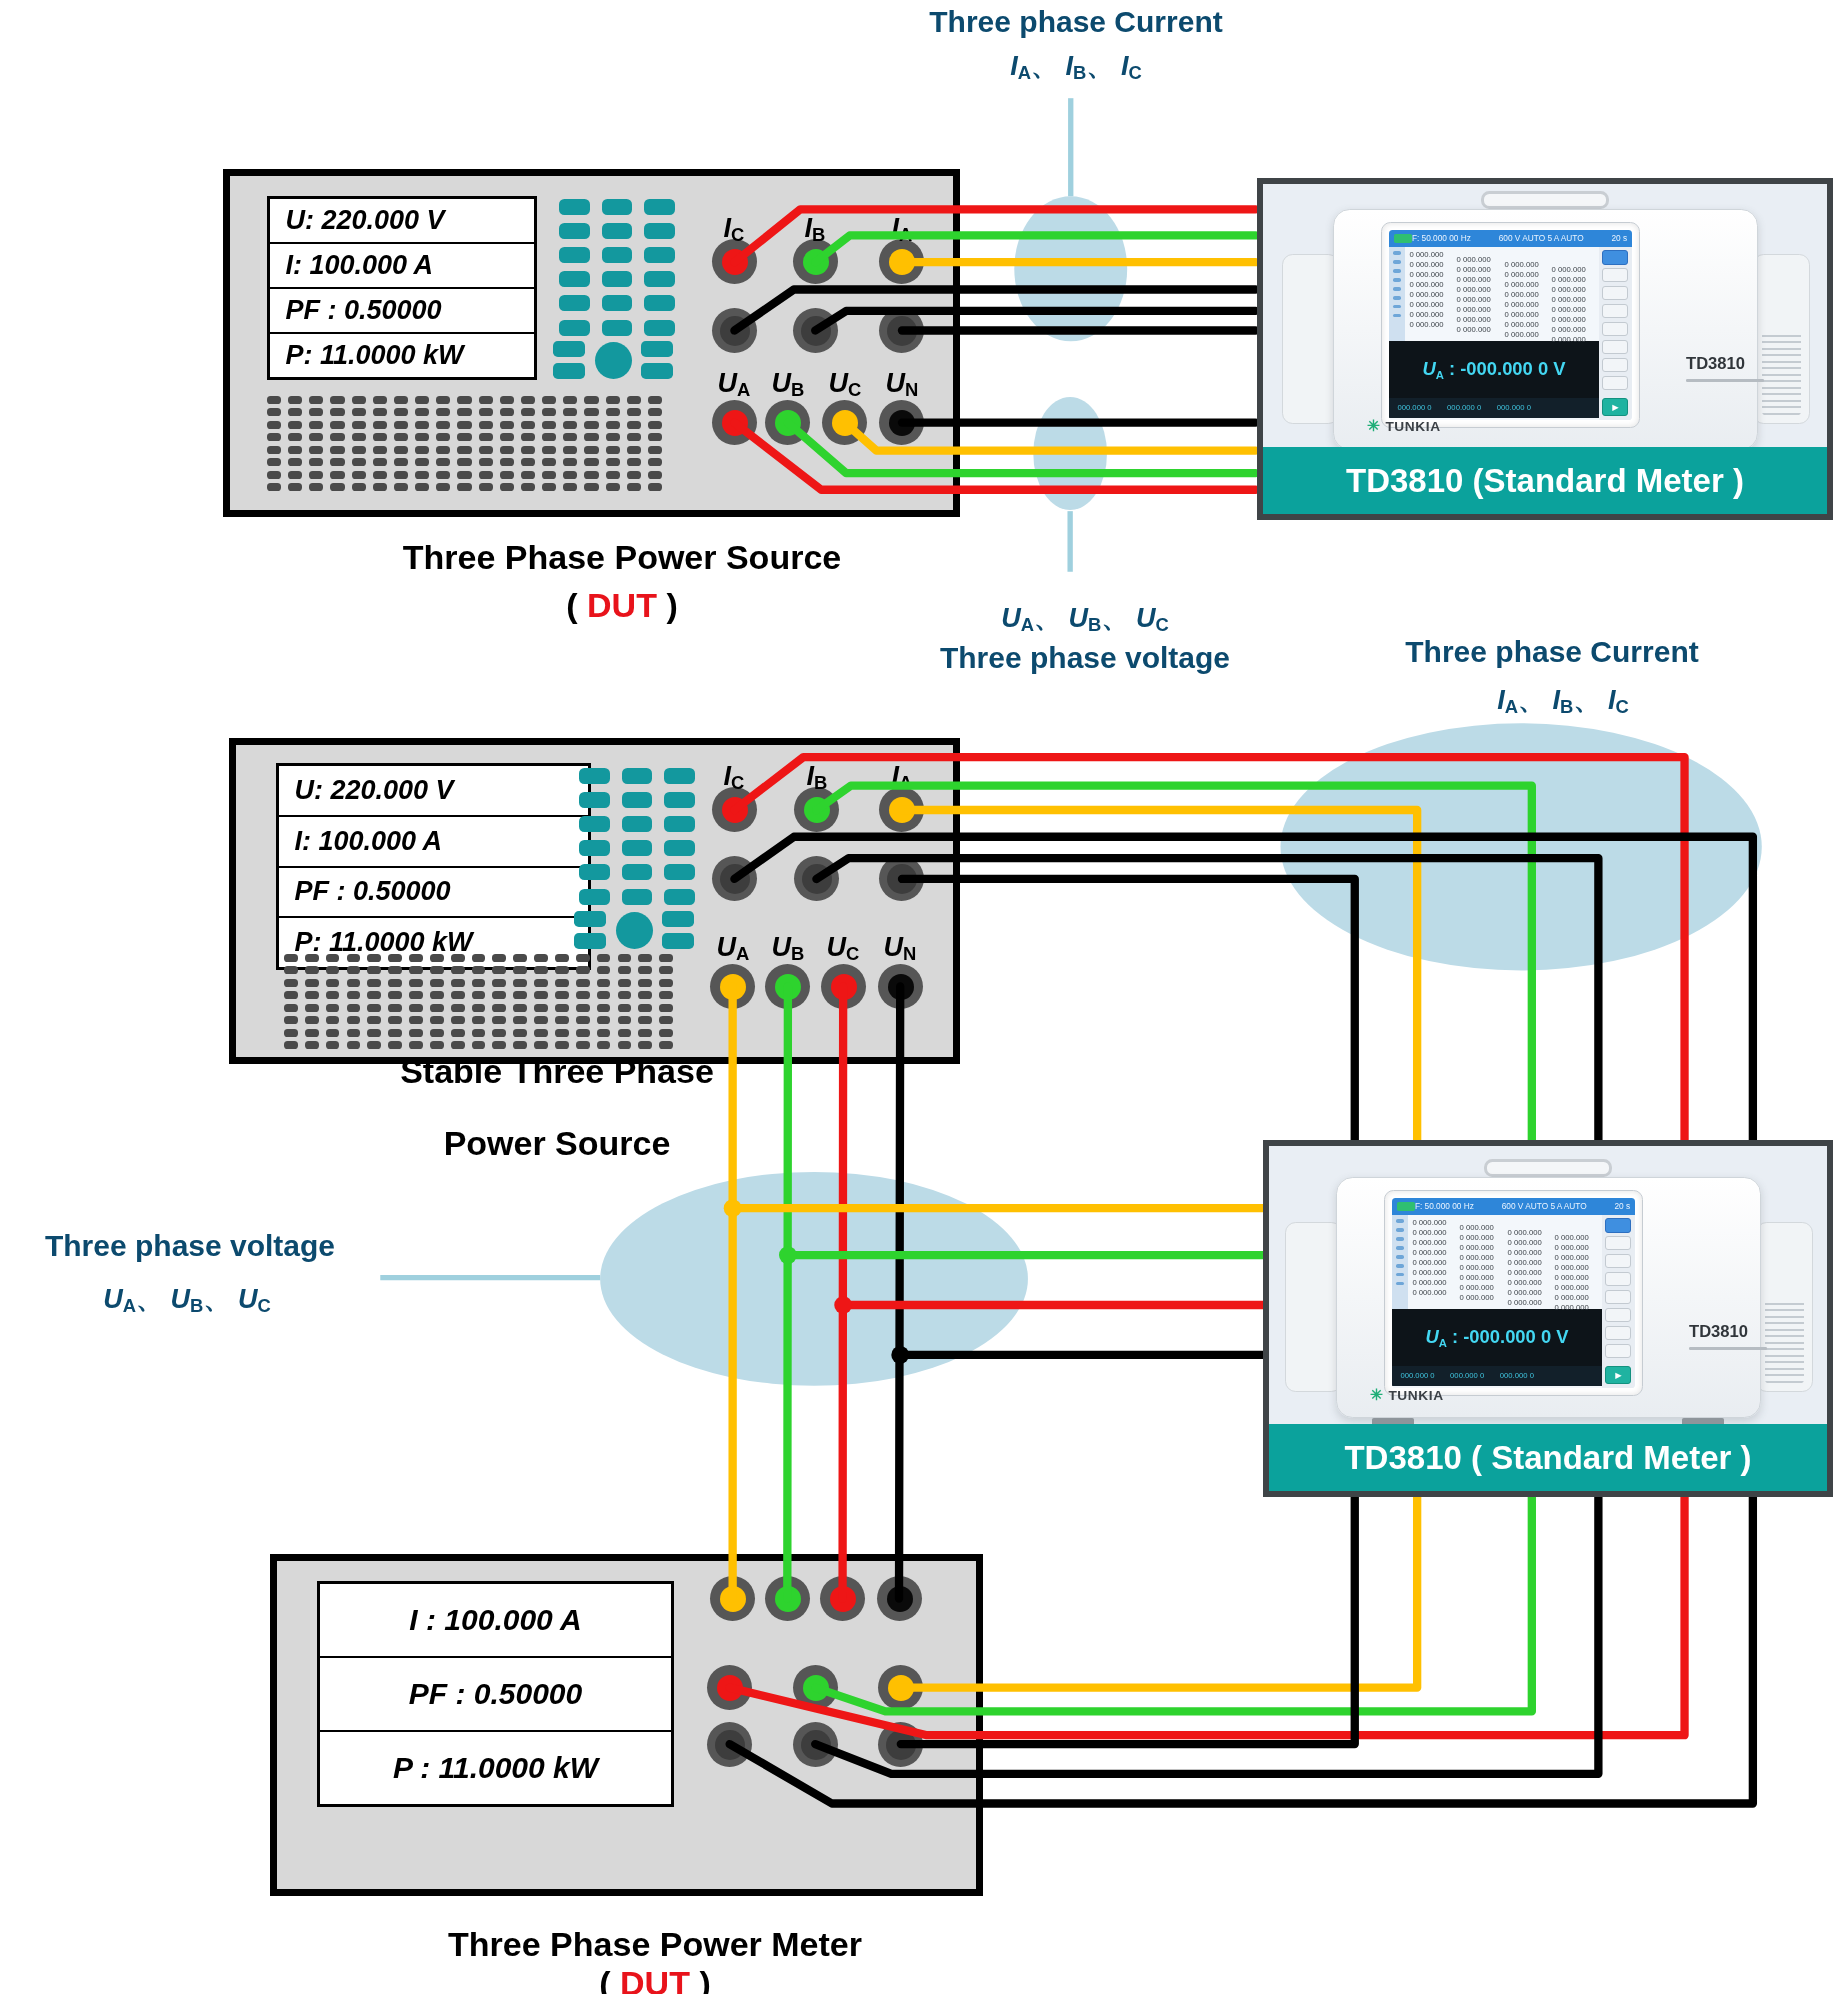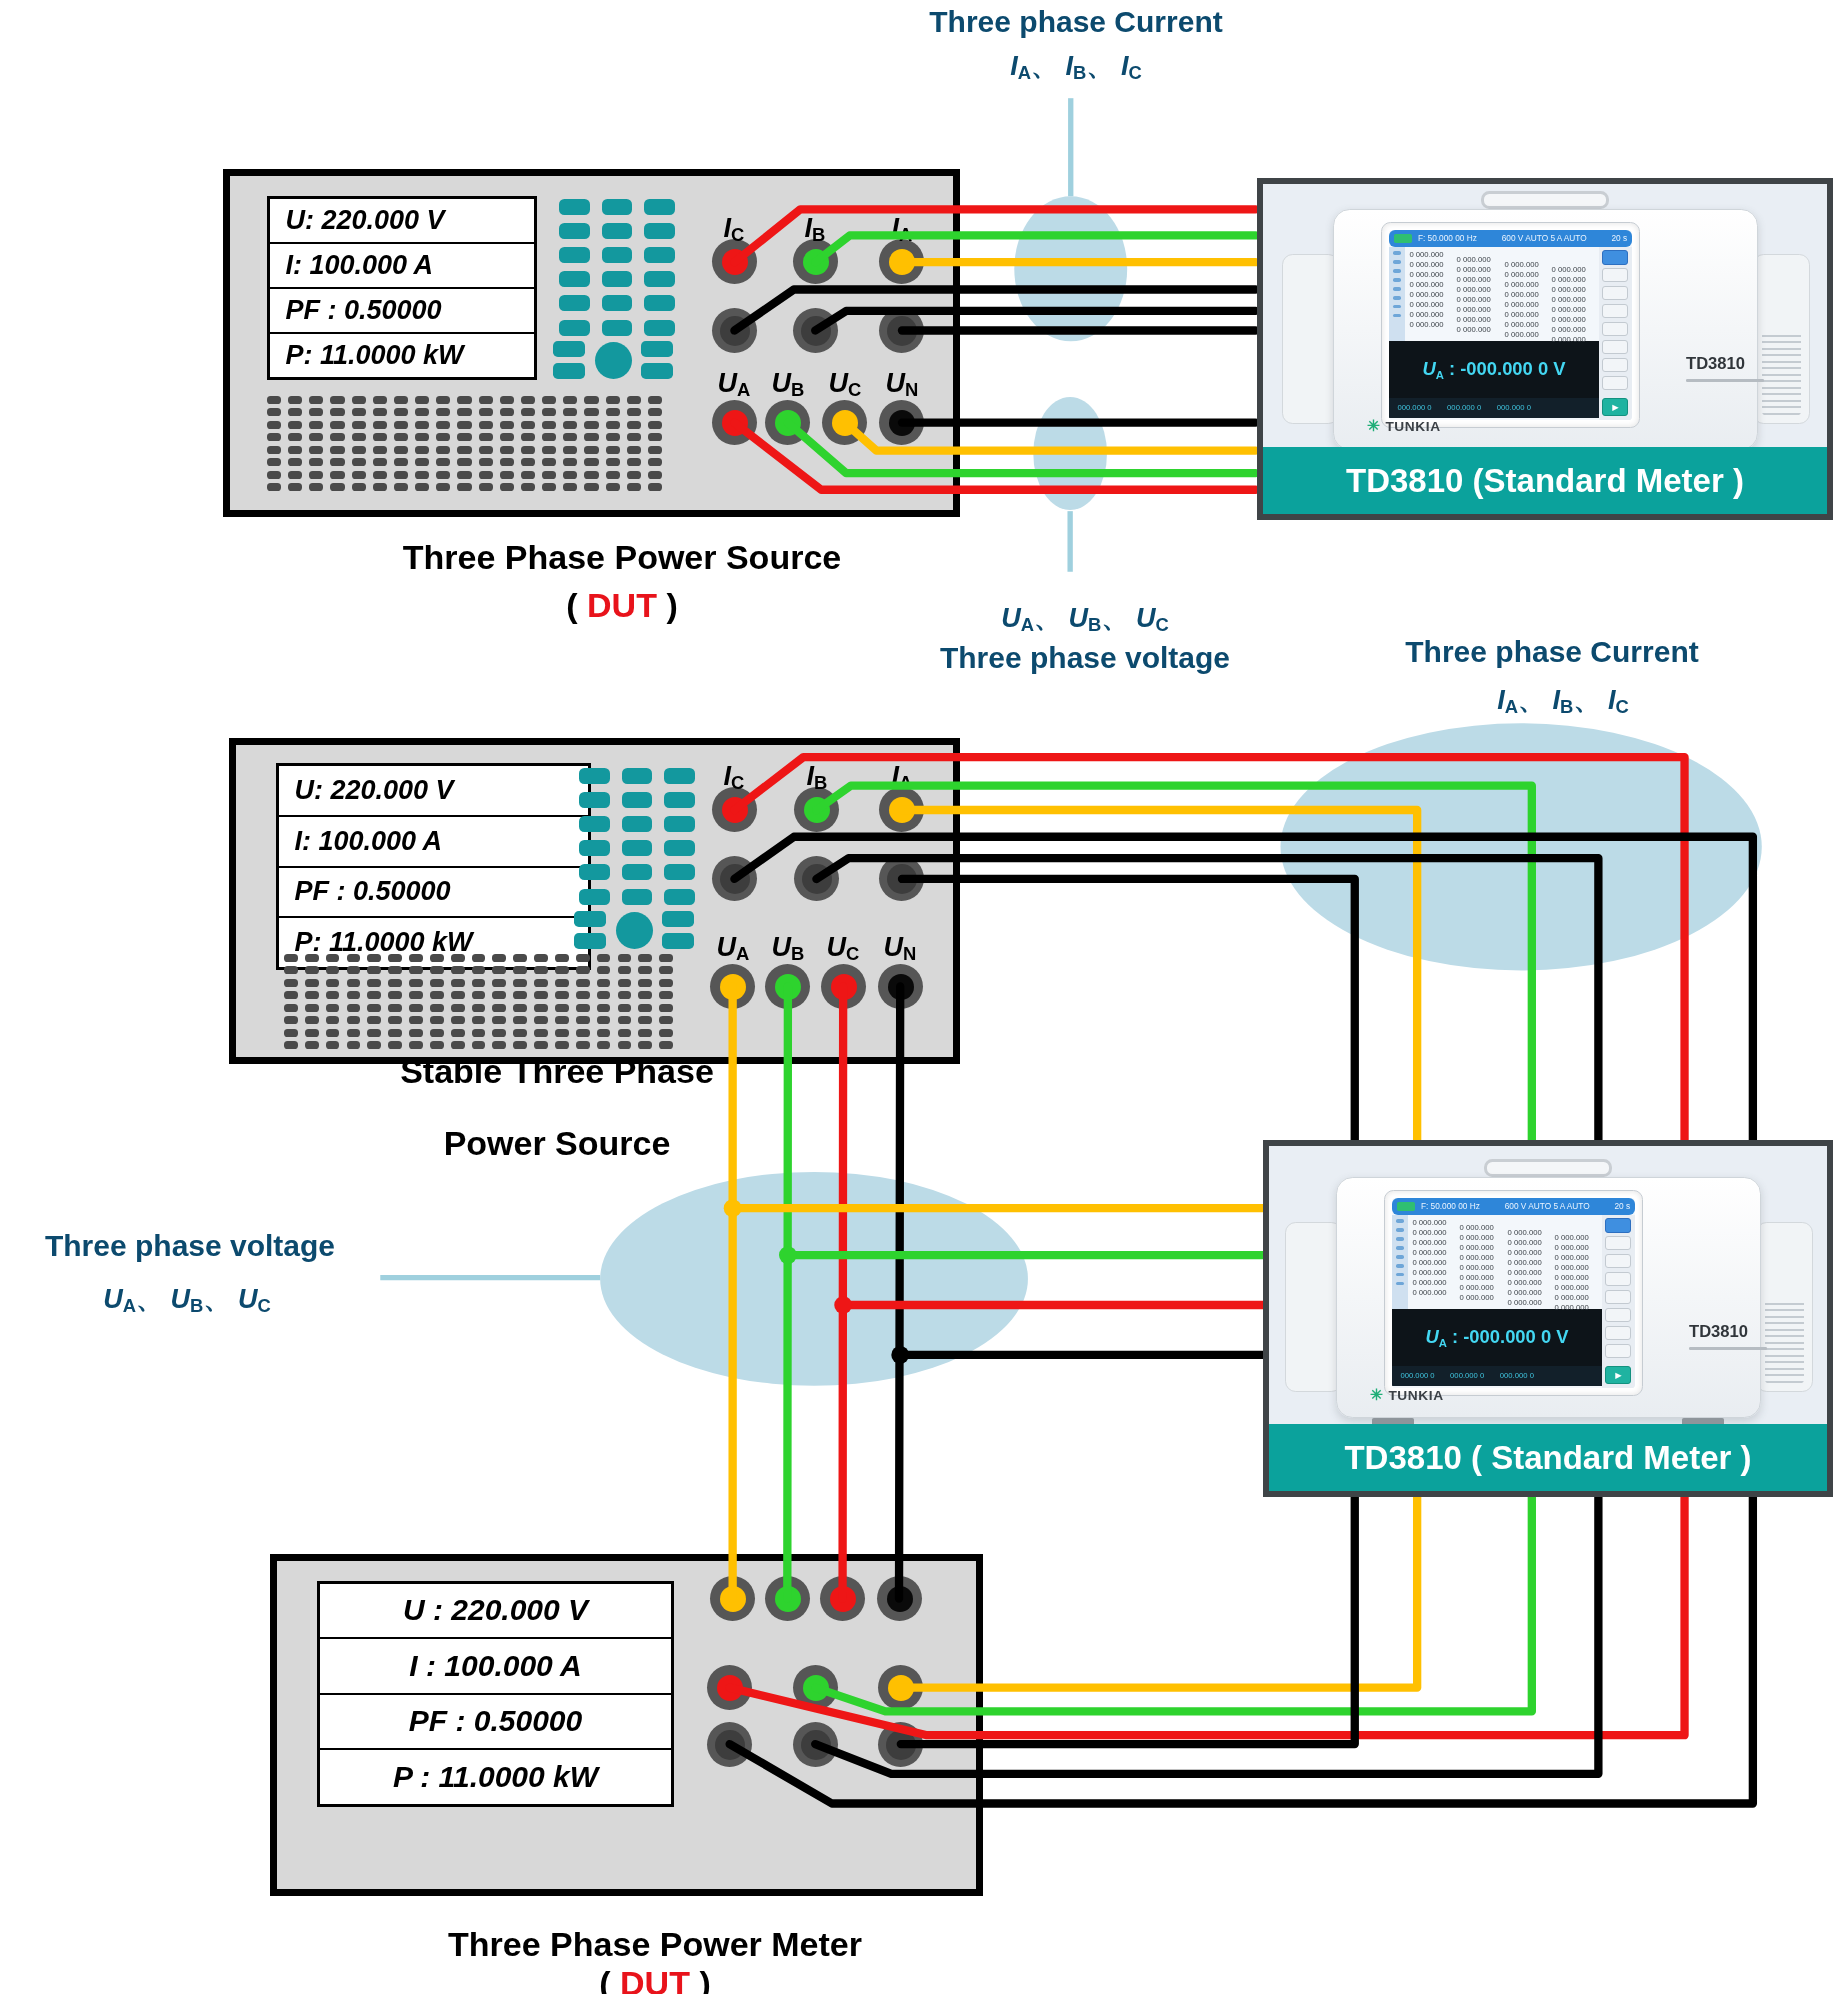--- a/index.html
+++ b/index.html
@@ -65,22 +65,22 @@
         border:1.2px solid #d3d8dc;border-radius:10.7px;}
   .wing.l{left:calc(50% - 263px);} .wing.r{left:calc(50% + 208px);}
   .vent{position:absolute;left:8.3px;right:8.3px;bottom:8.3px;height:83px;
         background:repeating-linear-gradient(0deg,#c4cbd1 0 2.4px,transparent 2.4px 6.5px);
         border-radius:3.6px;}
   .bezel{position:absolute;left:calc(50% - 164px);top:38px;width:257px;height:204px;
          background:#fff;border:1.2px solid #c6ccd2;border-radius:9.5px;
          box-shadow:inset 0 0 6px rgba(0,0,0,.12);}
   .screen{position:absolute;left:7.1px;top:7.1px;right:7.1px;bottom:7.1px;background:#f3f7fb;
           display:flex;flex-direction:column;overflow:hidden;border-radius:3.6px;}
-  .shead{height:16.6px;background:#2e86d9;display:flex;align-items:center;gap:6px;
-         padding:0 4.8px;color:#eaf4ff;font-size:8.3px;white-space:nowrap;border-radius:6px;}
+  .shead{height:16.6px;background:#2e86d9;display:flex;align-items:center;gap:0;
+         padding:0 4.8px;color:#eaf4ff;font-size:8.3px;white-space:nowrap;}
   .chip{width:18px;height:9.5px;background:#2fbf71;border-radius:1.8px;flex:0 0 auto;}
   .shead .grow{flex:1;text-align:center;}
   .smain{flex:1;display:flex;}
   .sleft{flex:1;display:flex;flex-direction:column;}
   .tablewrap{height:94px;display:flex;}
   .sidebar{width:15.5px;background:#cfe0f0;display:flex;flex-direction:column;gap:5.3px;
            padding-top:4.8px;align-items:center;}
   .sidebar span{display:block;width:8.3px;height:3.6px;background:#6ea6d8;border-radius:1.8px;}
   .mtable{flex:1;position:relative;background:#f3f7fb;}
   .mcol{position:absolute;width:45px;}
@@ -494,21 +494,20 @@
       <div class="gdot"></div>
       <div class="gdot"></div>
       <div class="gdot"></div>
       <div class="gdot"></div>
       <div class="gdot"></div>
     </div>
 </div>
 
 <div class="panel" style="left:270px;top:1554px;width:713px;height:342px;">
   <div class="display big" style="left:40px;top:19.6px;width:357px;height:226px;">
-    <div class="drow">U : 220.000 V</div>
     <div class="drow">I : 100.000 A</div>
     <div class="drow">PF : 0.50000</div>
     <div class="drow">P : 11.0000 kW</div>
   </div>
 </div>
 
 <div class="cap" style="left:594px;top:538px;"><span>Three Phase Power Source</span></div>
 <div class="cap" style="left:594px;top:586px;"><span>( </span><span class="dut">DUT</span><span> )</span></div>
 
 <div class="cap" style="left:529px;top:1052px;"><span>Stable Three Phase</span></div>

